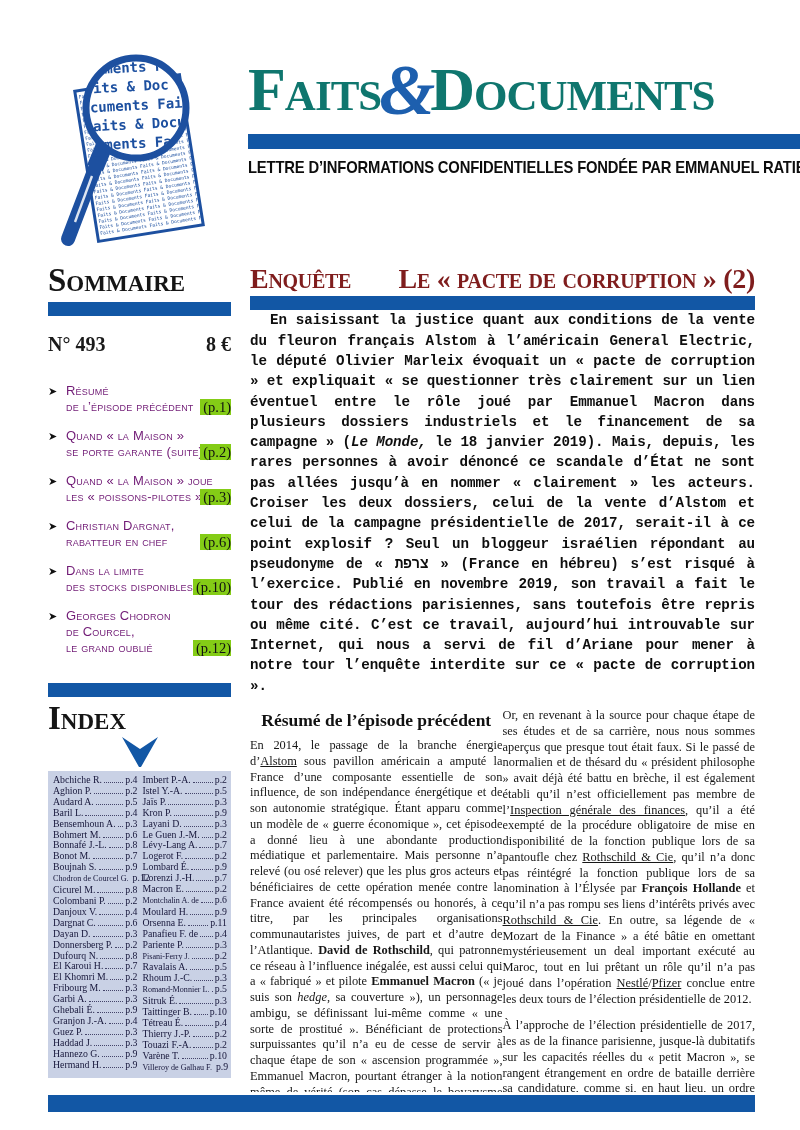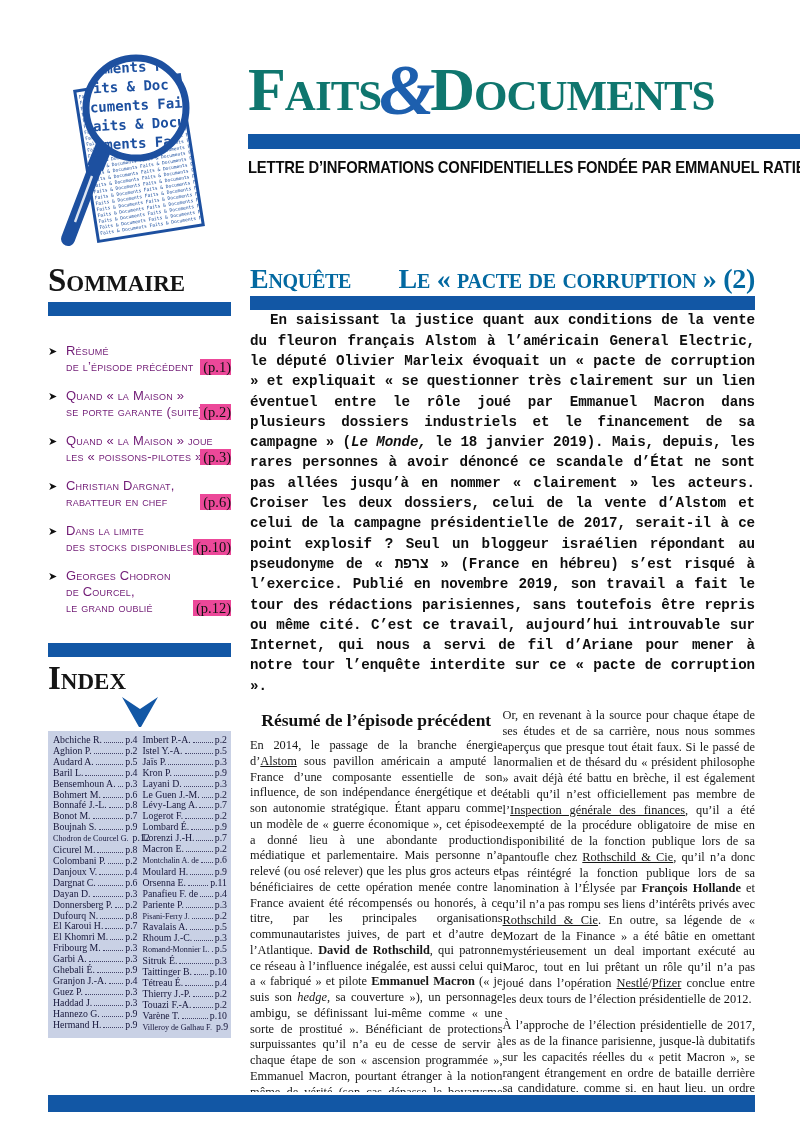--- a/index.html
+++ b/index.html
@@ -49,21 +49,21 @@
   .toc-item { display:flex; gap:6px; }
   .toc-bullet { font-size:11px; line-height:16px; color:#111; flex:0 0 12px; }
   .toc-body { position:relative; flex:1; }
   .toc-line {
     font-family:"Liberation Sans", sans-serif; font-variant:small-caps;
     font-size:13px; line-height:16px; color:#701a75; letter-spacing:0.2px;
   }
   .toc-line:empty { display:none; }
   .toc-page {
     position:absolute; right:0; bottom:0; font-family:"Liberation Serif", serif;
-    font-size:14.5px; line-height:16px; color:#111; background:#ec4899; padding-left:3px;
+    font-size:14.5px; line-height:16px; color:#111; background:#84cc16; padding-left:3px;
   }
   .index-section { margin-top:27px; }
   .index-heading {
     font-family:"Liberation Serif", serif; font-weight:bold; font-variant:small-caps;
     font-size:33px; line-height:1; color:#151515; margin-top:5px;
   }
   .index-arrow { text-align:center; margin:2px 0 4px 0; height:30px; }
   .index-box {
     background:#c9d1e5; padding:4px 4px 5px 5px; display:flex; gap:5px;
   }
@@ -71,21 +71,21 @@
   .idx-row { display:flex; align-items:baseline; font-size:9.8px; line-height:10.9px; color:#16163a; white-space:nowrap; }
   .idx-name { flex:0 0 auto; }
   .idx-name.tight { font-size:8.1px; }
   .idx-leader { flex:1 1 auto; border-bottom:1px dotted #44446a; margin:0 2px 2px 2px; min-width:0; }
   .idx-page { flex:0 0 auto; }
 
   
   .headline { display:flex; justify-content:space-between; align-items:baseline; }
   .headline-kicker, .headline-title {
     font-family:"Liberation Serif", serif; font-weight:bold; font-variant:small-caps;
-    font-size:28px; line-height:1.05; color:#0369a1; letter-spacing:-0.3px; white-space:nowrap;
+    font-size:28px; line-height:1.05; color:#7f1d1d; letter-spacing:-0.3px; white-space:nowrap;
   }
   .headline-bar { height:14px; margin-top:3px; }
   .intro {
     font-family:Liberation Mono, monospace; font-weight:bold;
     font-size:14.2px; line-height:1.43; text-align:justify; text-indent:20px;
     color:#0e0e0e; letter-spacing:-0.1px;
   }
   .cols { margin-top:12px; display:grid; grid-template-columns:1fr 1fr; }
   .col-heading {
     font-family:"Liberation Serif", serif; font-weight:bold; font-size:17.5px;
@@ -173,20 +173,24 @@
       <div class="title-bar"></div>
       <div class="subtitle">LETTRE D’INFORMATIONS CONFIDENTIELLES FONDÉE PAR EMMANUEL RATIER</div>
     </div>
   </header>
 
   <div class="content">
 
     <aside>
       <div class="sb-heading">Sommaire</div>
       <div class="blue-bar"></div>
+      <div class="issue-row">
+        <span>N° 493</span>
+        <span>8 €</span>
+      </div>
 
       <div class="toc">
 
           <div class="toc-item">
             <span class="toc-bullet">➤</span>
             <div class="toc-body">
               <div class="toc-line">Résumé</div>
               <div class="toc-line">de l’épisode précédent</div>
 
               <span class="toc-page">(p.1)</span>

